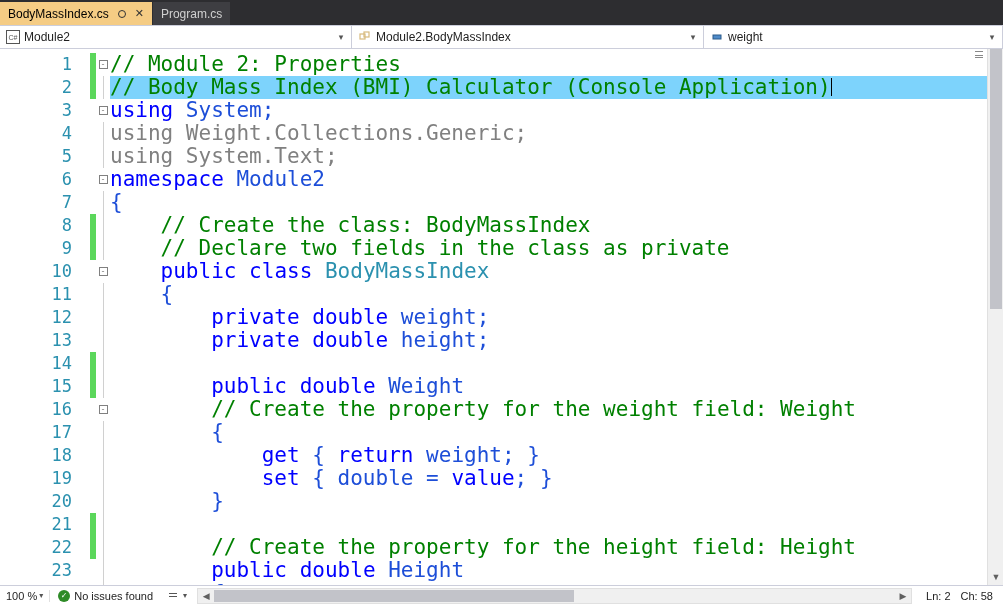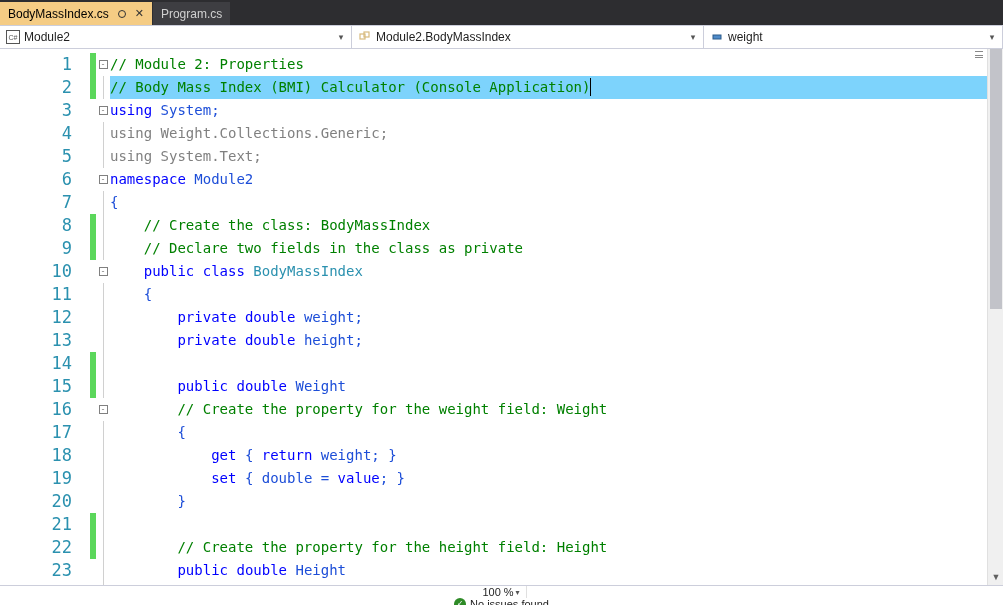--- a/index.html
+++ b/index.html
@@ -31,35 +31,35 @@
   .splitter-handle::after{content:"";position:absolute;top:8px;left:2px;width:8px;height:0;border-top:1px solid #888;}
   .gutter { width:90px; background:#fff; text-align:right; padding-top:4px; }
   .ln { height:23px; line-height:23px; font-family:Consolas,monospace; font-size:17px; color:#2b91af; padding-right:18px; }
   .fold-col { width:14px; background:#fff; padding-top:4px; }
   .fold { height:23px; display:flex; align-items:center; justify-content:center; }
   .fold-box { width:9px; height:9px; border:1px solid #808080; font-size:9px; line-height:7px; text-align:center; color:#808080; background:#fff;}
   .fold-line { width:1px; height:23px; background:#d0d0d0; }
   .change-col { width:6px; background:#fff; padding-top:4px;}
   .chg { height:23px; }
   .chg.on { background:#5bd75b; }
-  .code { flex:1; padding-top:4px; font-family:Consolas,monospace; font-size:14px; overflow:hidden; }
+  .code { flex:1; padding-top:4px; font-family:Consolas,monospace; font-size:21px; overflow:hidden; }
   .row { height:23px; line-height:23px; white-space:pre; }
   .c-comment { color:#008000; }
   .c-key { color:#0000ff; }
   .c-type { color:#2b91af; }
   .c-text { color:#1d4ed8; }
   .c-dim { color:#808080; }
   .cursor-line { background:#7dd3fc; }
   .caret { display:inline-block; width:1px; height:18px; background:#000; vertical-align:middle; margin-bottom:3px;}
   .vscroll { position:absolute; top:0; right:0; bottom:0; width:16px; background:#f0f0f0; border-left:1px solid #e0e0e0; }
   .vthumb { position:absolute; top:0; left:2px; width:12px; height:260px; background:#c2c3c9; }
   .varrow { position:absolute; left:0; width:16px; height:16px; text-align:center; font-size:9px; color:#606060; line-height:16px; }
   .varrow.dn { bottom:0; }
   
-  .statusbar { height:20px; background:#fff; border-top:1px solid #cccedb; display:flex; align-items:center; font-size:11px;flex-direction:column; }
+  .statusbar { height:20px; background:#fff; border-top:1px solid #cccedb; display:flex; align-items:center; font-size:11px; }
   .zoom { padding:0 6px; border-right:1px solid #e0e0e0; display:flex; align-items:center; gap:2px; }
   .zoom-caret { font-size:8px; color:#555; }
   .health { display:flex; align-items:center; gap:4px; padding:0 8px; }
   .health-icon { width:12px; height:12px; border-radius:50%; background:#2e8b27; color:#fff; font-size:8px; line-height:12px; text-align:center; }
   .cfg { padding:0 6px; display:flex; align-items:center; gap:2px;}
   .cfg-wr { width:14px; height:12px; display:inline-block; position:relative; }
   .cfg-wr::before{content:"";position:absolute;top:3px;left:2px;width:8px;height:1px;background:#555;box-shadow:0 3px 0 #555;}
   .hscroll { flex:1; height:16px; margin:0 4px; background:#f0f0f0; border:1px solid #e0e0e0; position:relative;}
   .harrow { position:absolute; top:0; width:16px; height:14px; text-align:center; font-size:9px; color:#606060; line-height:14px;}
   .harrow.l{left:0;} .harrow.r{right:0;}

